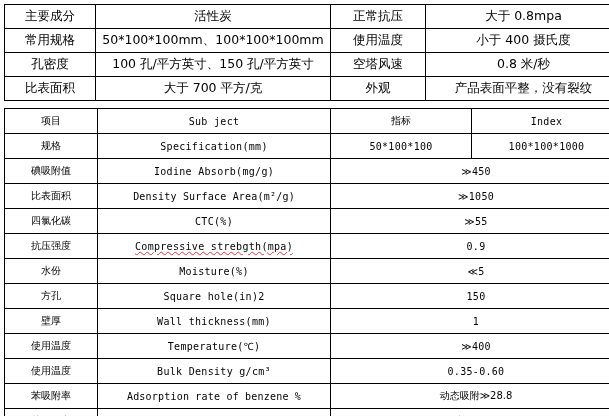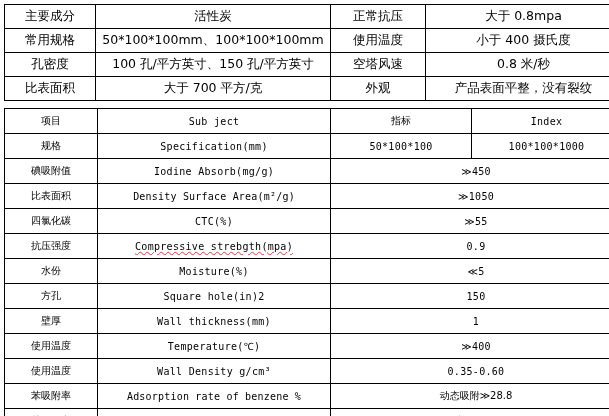--- a/index.html
+++ b/index.html
@@ -163,21 +163,21 @@
         <td class="c-sub mono">Wall  thickness(mm)</td>
         <td class="mono" colspan="2">1</td>
       </tr>
       <tr>
         <td class="c-label cn">使用温度</td>
         <td class="c-sub mono">Temperature(℃)</td>
         <td class="mono" colspan="2">≫400</td>
       </tr>
       <tr>
         <td class="c-label cn">使用温度</td>
-        <td class="c-sub mono">Wall  Density  g/cm³</td>
+        <td class="c-sub mono">Bulk  Density  g/cm³</td>
         <td class="mono" colspan="2">0.35-0.60</td>
       </tr>
       <tr>
         <td class="c-label cn">苯吸附率</td>
         <td class="c-sub mono-sm">Adsorption  rate  of  benzene  %</td>
         <td class="cn" colspan="2">动态吸附≫28.8</td>
       </tr>
       <tr>
         <td class="c-label cn">苯吸附率</td>
         <td class="c-sub mono-sm">Adsorption  rate  of  benzene  %</td>

